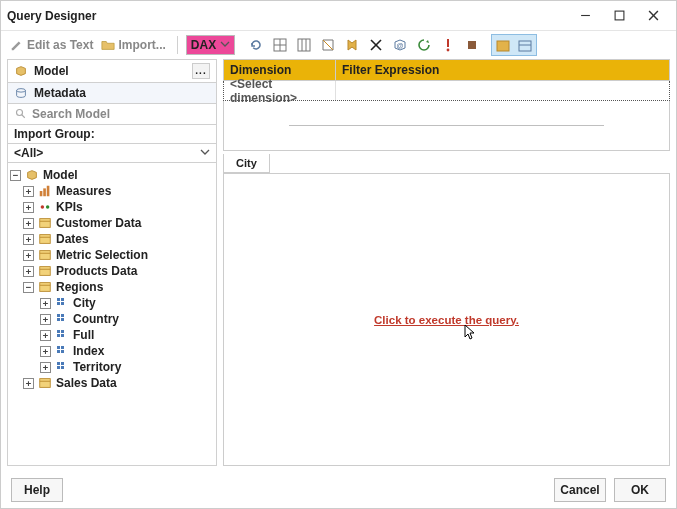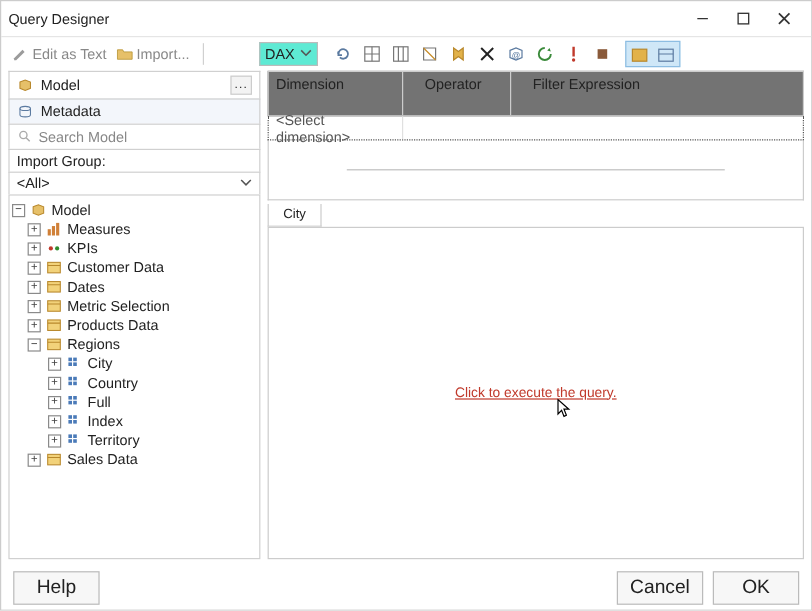--- a/index.html
+++ b/index.html
@@ -1,59 +1,59 @@
 <!DOCTYPE html>
 <html><head>
 <meta charset="utf-8">
 <style>
   * { box-sizing: border-box; font-family: "Segoe UI", Tahoma, sans-serif; }
   body { margin:0; padding:0; background:#fff; font-size:12px; color:#222; }
-  .window { width:677px; height:509px; border:1px solid #ccc; display:flex; flex-direction:column; }
+  .window { width:677px; height:509px; border:1px solid #ccc; display:flex; flex-direction:column;font-weight:bold; }
   .titlebar { height:30px; display:flex; align-items:center; padding:0 6px; border-bottom:1px solid #e5e5e5; }
   .titlebar .title { flex:1; font-size:12px; }
   .winbtn { width:34px; height:22px; display:flex; align-items:center; justify-content:center; color:#333; }
   .winbtn svg { width:11px; height:11px; }
   .toolbar { height:28px; display:flex; align-items:center; padding:0 6px; gap:2px; }
   .tb-link { display:inline-flex; align-items:flex-start; gap:3px; color:#888; padding:2px 3px; }
   .tb-link svg { width:14px; height:14px; }
   .tb-sep { width:1px; height:18px; background:#d0d0d0; margin:0 6px; }
-  .dax { border:1px solid #bbb; background:#5eead4; display:inline-flex; align-items:center; padding:1px 4px; gap:4px; height:20px;margin-left:38px; }
+  .dax { border:1px solid #bbb; background:#ec4899; display:inline-flex; align-items:center; padding:1px 4px; gap:4px; height:20px; }
   .tb-icon { width:22px; height:22px; display:inline-flex; align-items:center; justify-content:center; }
   .tb-icon svg { width:16px; height:16px; }
   .tb-group-on { background:#cfe7f7; border:1px solid #8dbde2; height:22px; display:inline-flex; }
   .content { flex:1; display:flex; gap:6px; padding:0 6px 6px 6px; min-height:0; }
   .left-col { display:flex; flex-direction:column; width:210px; }
   .model-header { border:1px solid #d0d0d0; border-bottom:none; display:flex; align-items:center; gap:6px; padding:3px 6px; background:#fff; }
   .model-header .cube { width:14px;height:14px; }
   .hdr-btn { margin-left:auto; border:1px solid #ccc; background:#f3f3f3; width:18px;height:16px; display:flex; align-items:center; justify-content:center; font-size:10px; letter-spacing:1px; line-height:1; }
   .metadata-row { border:1px solid #d0d0d0; border-top:1px solid #d0d0d0; border-bottom:none; display:flex; align-items:flex-end; gap:6px; padding:3px 6px; background:#f3f6fb; }
   .search-row { border:1px solid #d0d0d0; border-bottom:none; display:flex; align-items:flex-end; gap:4px; padding:3px 6px; color:#888; }
   .measure-label { border:1px solid #d0d0d0; border-bottom:none; padding:2px 6px; background:#fff; }
   .measure-select { border:1px solid #d0d0d0; border-bottom:none; display:flex; align-items:center; padding:2px 6px; }
   .measure-select .chev { margin-left:auto; }
   .tree-box { border:1px solid #d0d0d0; flex:1; overflow:auto; padding:4px 2px; background:#fff; }
   .node { display:flex; align-items:center; gap:4px; height:16px; }
   .tw { width:11px; height:11px; border:1px solid #8a8a8a; display:inline-flex; align-items:center; justify-content:center; font-size:9px; line-height:1; font-family:monospace; color:#444; background:#fff; }
   .ic { width:14px; height:14px; display:inline-flex; align-items:center; justify-content:center; }
   .right-col { flex:1; display:flex; flex-direction:column; min-width:0; }
-  .grid-head { display:flex; border:1px solid #ccc; height:38px; background:#737373;gap:12px; }
+  .grid-head { display:flex; border:1px solid #ccc; height:22px; background:#eab308; }
   .grid-head > div { border-right:1px solid #ccc; padding:3px 6px; height:100%; }
   .grid-head > div:last-child { border-right:none; flex:1; }
   .gh-dim { width:112px; } .gh-hier{ width:122px; } .gh-op{ width:78px; }
   .dim-row { border:1px dotted #555; border-top:none; height:20px; display:flex; align-items:center; }
   .dim-cell { width:112px; border-right:1px solid #e0e0e0; height:100%; display:flex; align-items:center; padding:0 6px; color:#555; }
   .divider-zone { height:50px; border:1px solid #ccc; border-top:none; display:flex; align-items:center; padding:0 20px; }
   .hline { height:1px; background:#bfbfbf; width:78%; margin:0 auto; }
   .tabstrip { display:flex; align-items:flex-end; height:22px; margin-top:0px; }
   .tab { border:1px solid #ccc; border-top:none; background:#fff; padding:3px 12px 3px 12px; font-size:11px; position:relative; top:0px;}
   .result-area { border:1px solid #ccc; flex:1; display:flex; align-items:center; justify-content:center; position:relative; background:#fff; }
   .exec-link { color:#c0392b; text-decoration:underline; font-size:11.5px; }
   .cursor { position:absolute; left:50%; top:50%; margin-left:14px; margin-top:4px; width:16px;height:16px; }
   .footer { height:36px; display:flex; align-items:center; padding:0 10px; gap:8px; }
-  .btn { border:1px solid #bbb; background:#f7f7f7; padding:4px 0; width:72px; text-align:center; font-size:16px; }
+  .btn { border:1px solid #bbb; background:#f7f7f7; padding:4px 0; width:52px; text-align:center; font-size:12px; }
   .spacer { flex:1; }
   .chev svg{width:10px;height:10px;}
 </style>
 </head>
 <body>
 
 <div class="window">
 
   <div class="titlebar">
     <div class="title">Query Designer</div>
@@ -364,21 +364,20 @@
               </svg>
             </span>
           <span>Sales Data</span>
         </div>
       </div>
     </div>
 
     <div class="right-col">
       <div class="grid-head">
         <div class="gh-dim">Dimension</div>
-        <div class="gh-op">Operator</div>
         <div>Filter Expression</div>
       </div>
       <div class="dim-row">
         <div class="dim-cell">&lt;Select dimension&gt;</div>
       </div>
       <div class="divider-zone">
         <div class="hline"></div>
       </div>
 
       <div class="tabstrip">

